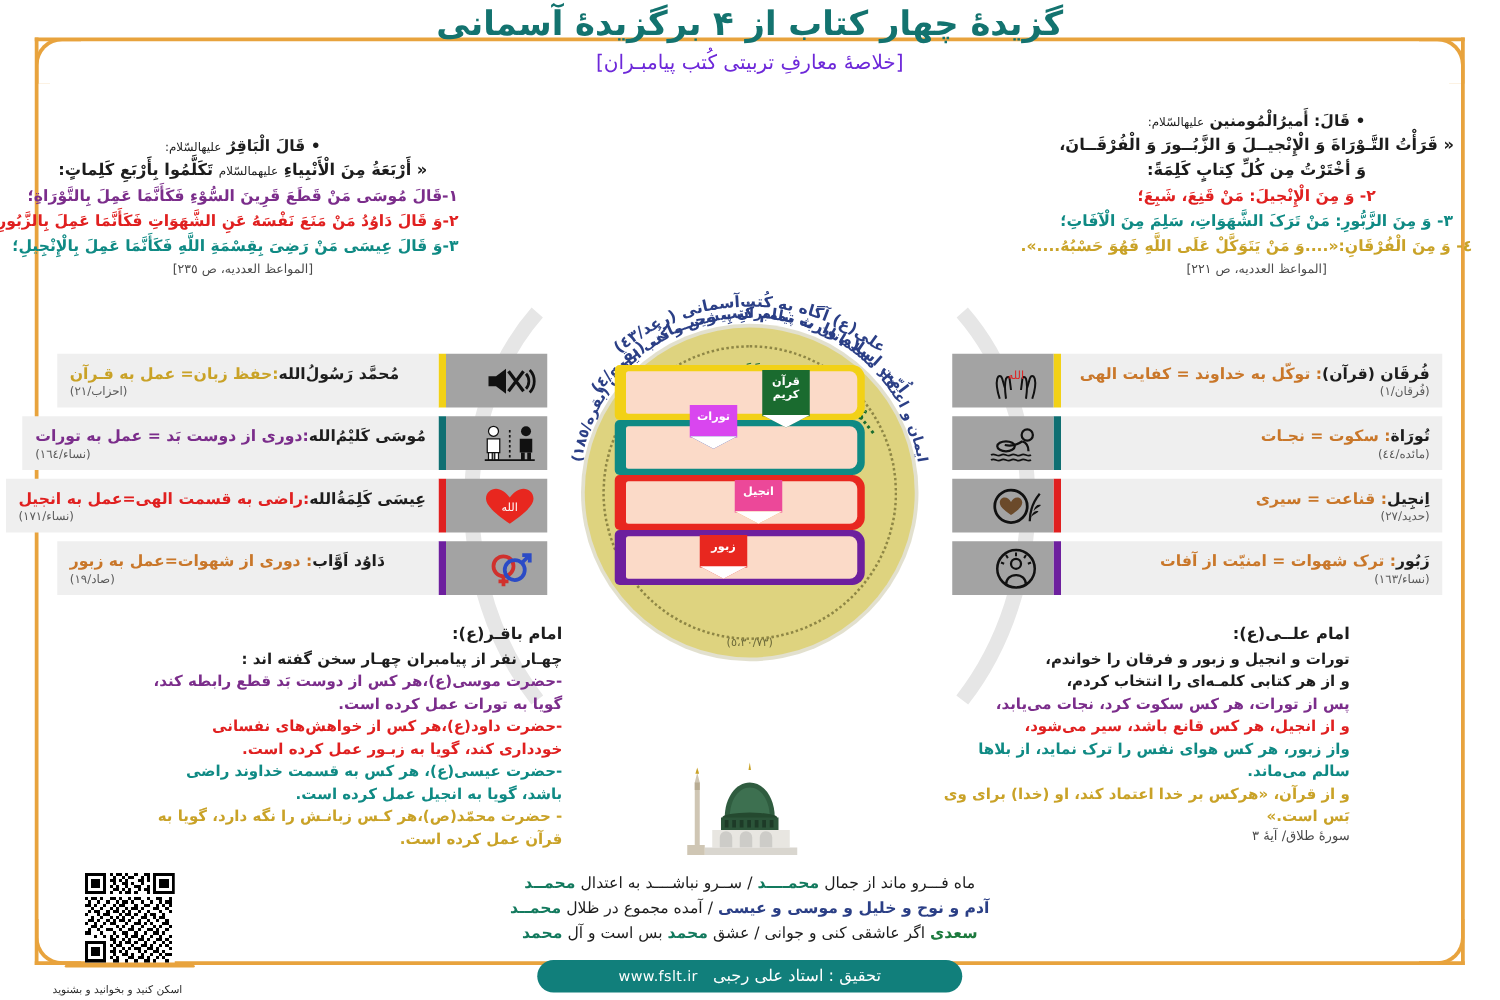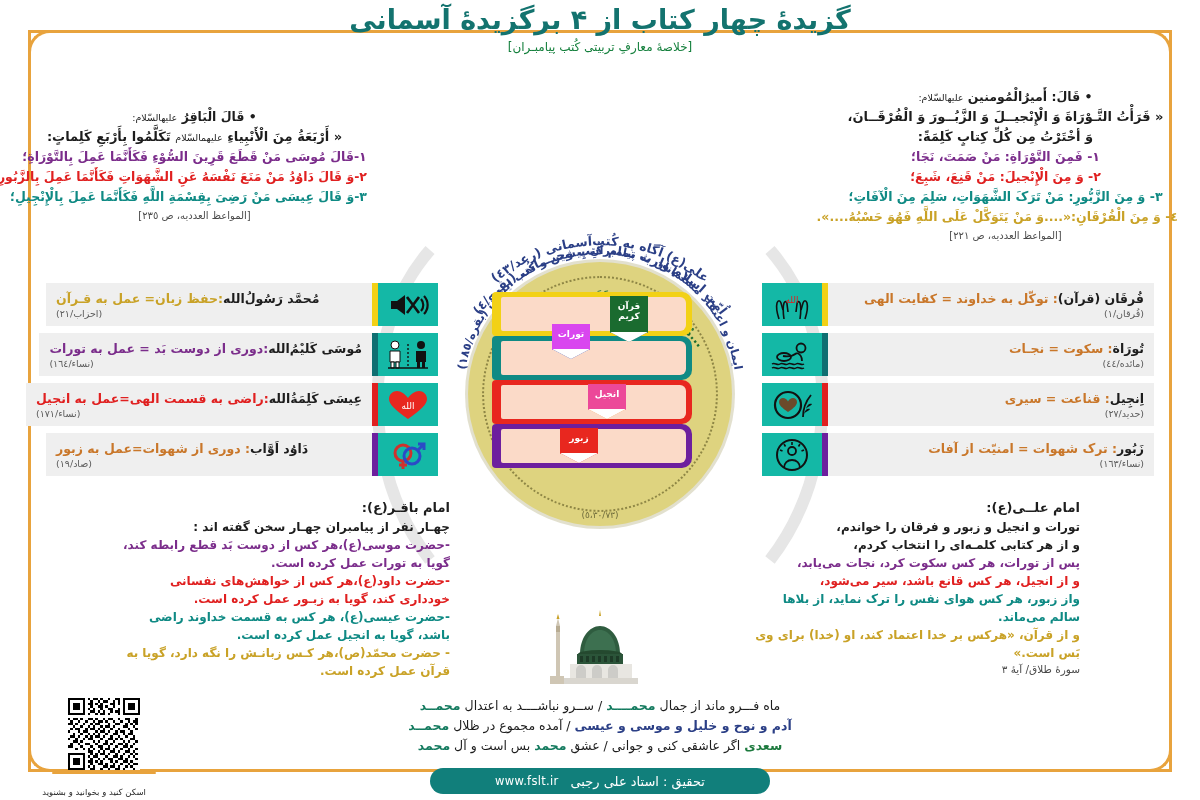--- a/index.html
+++ b/index.html
@@ -22,21 +22,21 @@
   .corner.bl{left:28px;bottom:28px;border-right:none;border-top:none;border-bottom-left-radius:22px;}
   .corner.br{right:28px;bottom:28px;border-left:none;border-top:none;border-bottom-right-radius:22px;}
 
   
   .title-wrap{position:absolute;top:2px;left:0;right:0;text-align:center;}
   .title{
     font-size:27px;font-weight:bold;color:#13736f;letter-spacing:0;
     direction:rtl;line-height:1.35;
   }
   .subtitle{
-    font-size:12px;color:#15803d;margin-top:2px;direction:rtl;
+    font-size:16px;color:#6d28d9;margin-top:2px;direction:rtl;
   }
 
   
   .quote-block{position:absolute;width:345px;direction:rtl;text-align:center;}
   .qb-left{left:22px;top:108px;}
   .qb-right{right:22px;top:88px;}
   .q-head{font-size:12.5px;font-weight:bold;color:#1d1d1d;line-height:1.5;}
   .q-head .small{font-size:9.5px;font-weight:normal;}
   .q-lead{font-size:13px;font-weight:bold;color:#1d1d1d;line-height:1.55;}
   .q-lead .small{font-size:9.5px;font-weight:normal;}
@@ -50,21 +50,21 @@
   
   .side-list{position:absolute;top:283px;width:392px;}
   .sl-left{left:46px;}
   .sl-right{right:46px;}
   .row{
     position:relative;height:43px;margin-bottom:7px;display:flex;align-items:stretch;
   }
   .sl-left .row{flex-direction:row;}
   .sl-right .row{flex-direction:row-reverse;}
   .icon-box{
-    width:60px;flex:0 0 60px;background:#14b8a6;display:flex;align-items:center;justify-content:center;
+    width:60px;flex:0 0 60px;background:#a3a3a3;display:flex;align-items:center;justify-content:center;padding-left:21px;
   }
   .accent{width:6px;flex:0 0 6px;}
   .row-body{
     flex:1;background:#efefef;display:flex;flex-direction:column;justify-content:center;
     padding:0 10px;direction:rtl;
   }
   .sl-left .row-body{text-align:left;}
   .sl-right .row-body{text-align:right;}
   .row-title{font-size:12.5px;font-weight:bold;line-height:1.2;white-space:nowrap;}
   .row-title .name{color:#1d1d1d;}
@@ -187,21 +187,20 @@
   </div>
 
   <div class="quote-block qb-right">
     <div class="q-head">
       <span>•</span>
       <span>قَالَ: أَمیرُالْمُومنین</span>
       <span class="small">علیهالسّلام:</span>
     </div>
     <div class="q-lead">« قَرَأْتُ التَّـوْرَاةَ وَ الْإِنْجیــلَ وَ الزَّبُــورَ وَ الْفُرْقَــانَ،</div>
     <div class="q-lead">وَ أخْتَرْتُ مِن کُلِّ کِتابٍ کَلِمَةً:</div>
-    <div class="q-item c-purple">١- فَمِنَ التَّوْرَاةِ: مَنْ صَمَتَ، نَجَا؛</div>
     <div class="q-item c-red">٢- وَ مِنَ الْإِنْجیلَ: مَنْ قَنِعَ، شَبِعَ؛</div>
     <div class="q-item c-teal">٣- وَ مِنَ الزَّبُّورِ: مَنْ تَرَکَ الشَّهَوَاتِ، سَلِمَ مِنَ الْآفَاتِ؛</div>
     <div class="q-item c-gold">٤- وَ مِنَ الْفُرْقَانِ:«....وَ مَنْ یَتَوَکَّلْ عَلَی اللَّهِ فَهُوَ حَسْبُهُ....».</div>
     <div class="q-src">[المواعظ العددیه، ص ٢٢١]</div>
   </div>
 
   <div class="side-list sl-left">
 
     <div class="row">
       <div class="icon-box">

